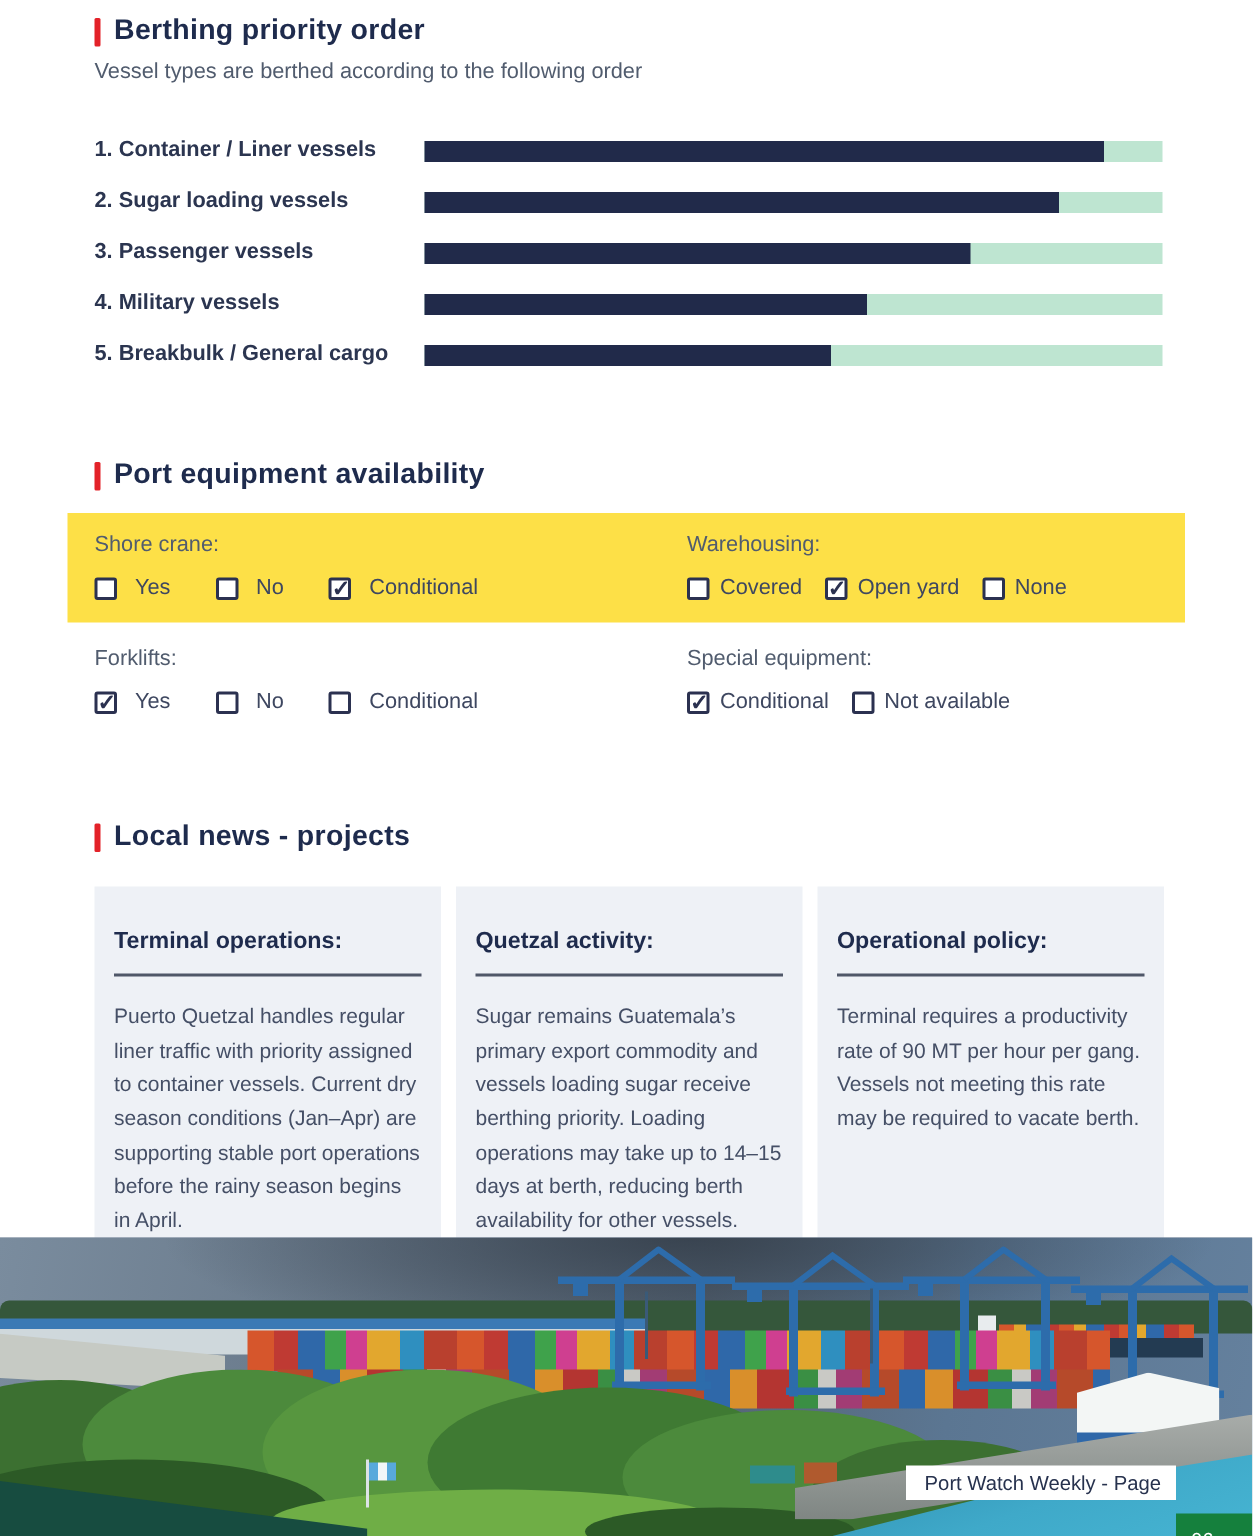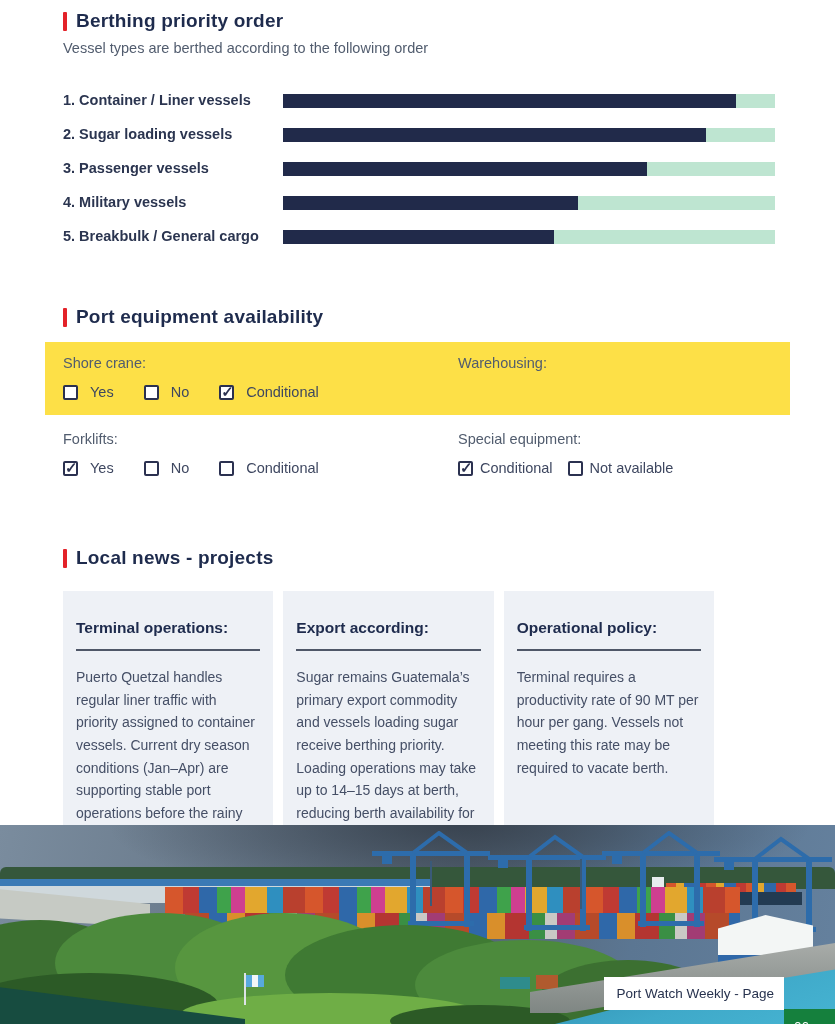--- a/index.html
+++ b/index.html
@@ -33,21 +33,21 @@
   .opts-wide .opt { margin-right:30px; }
   .opts-wide .opt .opt-label { margin-left:12px; }
   .opts-tight .opt { margin-right:15px; }
   .opts-tight .opt .opt-label { margin-left:7px; }
   .checkbox { width:15px; height:15px; border:2px solid #2b3150; border-radius:2px; background:#fff; position:relative; flex:0 0 auto; }
   .checkbox.checked::after { content:"✓"; position:absolute; top:-4px; left:0px; font-size:15px; font-weight:bold; color:#2b3150; }
   .opt-label { font-size:14.5px; color:#3e4760; }
 
   
   .sec-news { margin-top:56px; }
-  .cards { display:flex; gap:10px; margin-top:22px; width:651px; }
+  .cards { display:flex; gap:10px; margin-top:22px; width:713px; }
   .card { flex:1; background:#eef1f6; padding:28px 13px 18px 13px; min-height:240px; }
   .card-header { font-size:15.5px; font-weight:bold; color:#1e2b4d; }
   .card-rule { border-bottom:2px solid #4f5768; margin-top:12px; }
   .card-body { margin-top:15px; font-size:14px; line-height:1.62; color:#454f66; }
 
   
   .photo { position:absolute; left:0; right:0; bottom:0; height:199px; overflow:hidden; background:#6e8093; }
   .photo > div, .photo > svg { position:absolute; }
   .ph-sky { inset:0;
     background:
@@ -78,21 +78,21 @@
     clip-path:polygon(0 100%, 100% 10%, 100% 100%); }
   .ph-rocks { left:530px; top:118px; width:305px; height:70px;
     background:linear-gradient(180deg,#a8aca9 0%, #7f8683 100%);
     clip-path:polygon(0 70%, 100% 0, 100% 38%, 12% 100%, 0 100%); }
   .ph-water-left { left:0; top:150px; width:245px; height:49px; background:#174c40;
     clip-path:polygon(0 25%, 100% 90%, 100% 100%, 0 100%); }
   .ph-flagpole { left:244px; top:148px; width:2px; height:32px; background:#dde3e6; }
   .ph-flag { left:246px; top:150px; width:18px; height:12px;
     background:linear-gradient(90deg,#58a9dc 0 34%,#f2f6f8 34% 66%,#58a9dc 66%); }
 
-  .footer-tag { position:absolute; right:0; top:152px; display:flex; height:33px; font-size:13.5px; z-index:5; }
+  .footer-tag { position:absolute; right:0; top:152px; display:flex; height:23px; font-size:13.5px; z-index:5; }
   .footer-white { background:#ffffff; color:#27324e; display:flex; align-items:center; padding:0 10px 0 12px; }
   .footer-num { background:#15803d; color:#ffffff; display:flex; align-items:center; padding:17px 26px 0 10px;margin-top:32px; }
 </style>
 </head>
 <body>
 
 <div class="page">
   <div class="content">
 
     <div class="sec-berthing">
@@ -155,20 +155,34 @@
               <span class="opt-label">No</span>
             </div>
             <div class="opt">
               <span class="checkbox checked"></span>
               <span class="opt-label">Conditional</span>
             </div>
           </div>
         </div>
         <div class="eq-group-right">
           <div class="eq-label">Warehousing:</div>
+          <div class="opts opts-tight">
+            <div class="opt">
+              <span class="checkbox"></span>
+              <span class="opt-label">Covered</span>
+            </div>
+            <div class="opt">
+              <span class="checkbox checked"></span>
+              <span class="opt-label">Open yard</span>
+            </div>
+            <div class="opt">
+              <span class="checkbox"></span>
+              <span class="opt-label">None</span>
+            </div>
+          </div>
         </div>
       </div>
 
       <div class="eq-row plain">
         <div class="eq-group-left">
           <div class="eq-label">Forklifts:</div>
           <div class="opts opts-wide">
             <div class="opt">
               <span class="checkbox checked"></span>
               <span class="opt-label">Yes</span>
@@ -204,21 +218,21 @@
         <span class="red-bar"></span>
         <span>Local news - projects</span>
       </div>
       <div class="cards">
         <div class="card">
           <div class="card-header">Terminal operations:</div>
           <div class="card-rule"></div>
           <div class="card-body">Puerto Quetzal handles regular liner traffic with priority assigned to container vessels. Current dry season conditions (Jan–Apr) are supporting stable port operations before the rainy season begins in April.</div>
         </div>
         <div class="card">
-          <div class="card-header">Export according:</div>
+          <div class="card-header">Quetzal activity:</div>
           <div class="card-rule"></div>
           <div class="card-body">Sugar remains Guatemala’s primary export commodity and vessels loading sugar receive berthing priority. Loading operations may take up to 14–15 days at berth, reducing berth availability for other vessels.</div>
         </div>
         <div class="card">
           <div class="card-header">Operational policy:</div>
           <div class="card-rule"></div>
           <div class="card-body">Terminal requires a productivity rate of 90 MT per hour per gang. Vessels not meeting this rate may be required to vacate berth.</div>
         </div>
       </div>
     </div>

